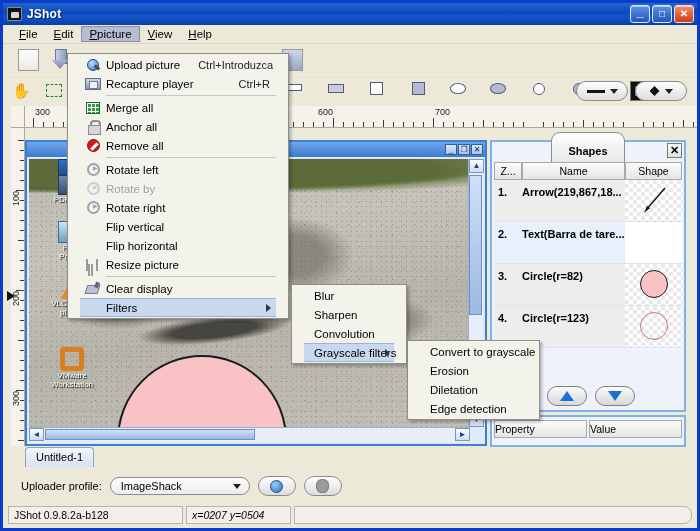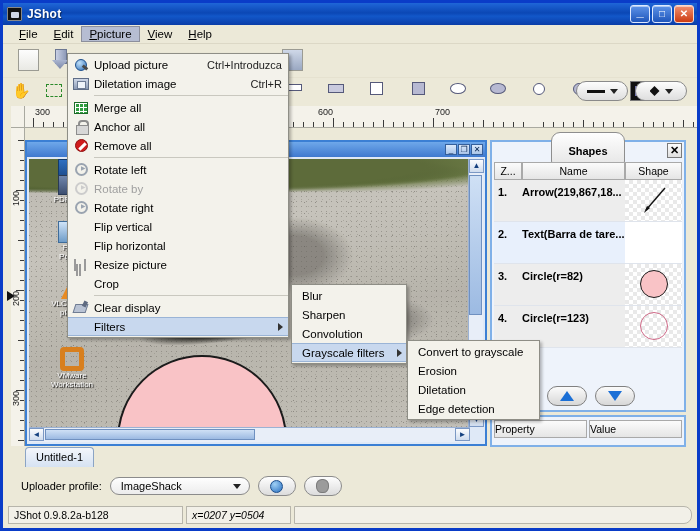--- a/index.html
+++ b/index.html
@@ -238,21 +238,21 @@
     display:flex; gap:3px; align-items:stretch; }
   .sb-cell { border:1px solid #b7b5ab; background:#f2f0e8; font-size:10.5px;
     display:flex; align-items:center; padding:0 5px; }
   .sb-cell.version { width:175px; }
   .sb-cell.coords { width:105px; font-style:italic; }
   .sb-cell.fill { flex:1; border-radius:0 8px 8px 0; }
 
   
   .menu {
     position:absolute; background:#f3f2eb; border:1px solid #8e8e86;
-    box-shadow:2px 2px 3px rgba(0,0,0,.28); z-index:40; padding:1px 0;
+    box-shadow:2px 2px 3px rgba(0,0,0,.28); z-index:40; padding:1px 12px;
   }
   .menu .item {
     height:19px; display:flex; align-items:center; padding:0 6px 0 0;
     font-size:11.5px; white-space:nowrap; position:relative;
   }
   .menu .item .ic { width:26px; height:19px; display:flex; align-items:center; justify-content:center; flex:0 0 26px; }
   .menu .item .lbl { flex:1; }
   .menu .item .acc { color:#222; font-size:11px; padding-left:18px; }
   .menu .item.sel { background:#c8d8ee; border-top:1px solid #9ab4d6; border-bottom:1px solid #9ab4d6; }
   .menu .item.disabled .lbl { color:#a0a0a0; }
@@ -641,21 +641,21 @@
       <span class="ic">
           <span class="mi-upload"></span>
         </span>
       <span class="lbl">Upload picture</span>
       <span class="acc">Ctrl+Introduzca</span>
     </div>
     <div class="item">
       <span class="ic">
           <span class="mi-cam"></span>
         </span>
-      <span class="lbl">Diletation image</span>
+      <span class="lbl">Recapture player</span>
       <span class="acc">Ctrl+R</span>
     </div>
     <div class="sep"></div>
     <div class="item">
       <span class="ic">
           <span class="mi-merge"></span>
         </span>
       <span class="lbl">Merge all</span>
     </div>
     <div class="item">
@@ -695,24 +695,20 @@
     </div>
     <div class="item">
       <span class="ic"></span>
       <span class="lbl">Flip horizontal</span>
     </div>
     <div class="item">
       <span class="ic">
           <span class="mi-resize"></span>
         </span>
       <span class="lbl">Resize picture</span>
-    </div>
-    <div class="item">
-      <span class="ic"></span>
-      <span class="lbl">Crop</span>
     </div>
     <div class="sep"></div>
     <div class="item">
       <span class="ic">
           <span class="mi-clear"></span>
         </span>
       <span class="lbl">Clear display</span>
     </div>
     <div class="item sel">
       <span class="ic"></span>

